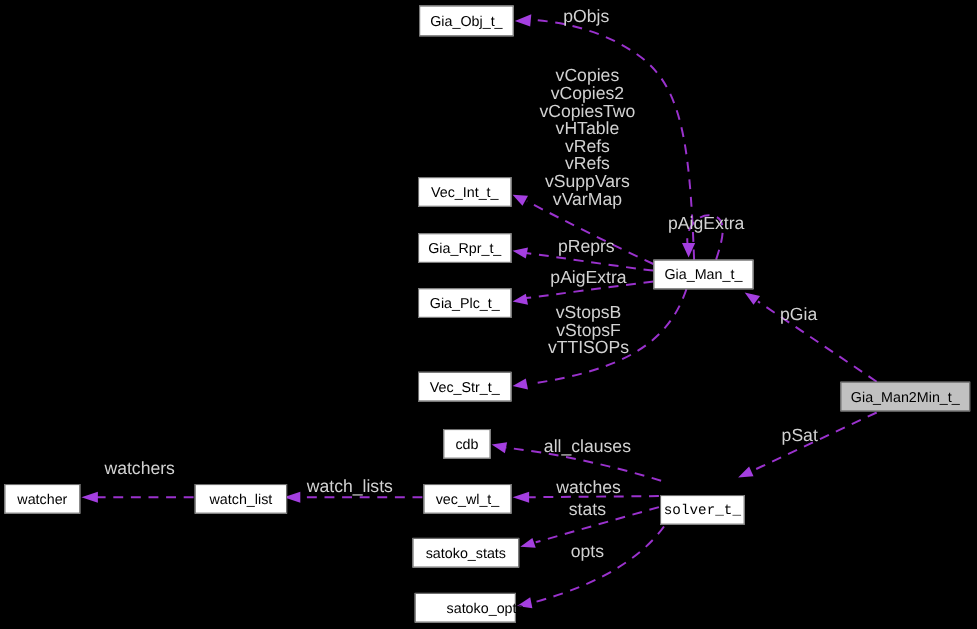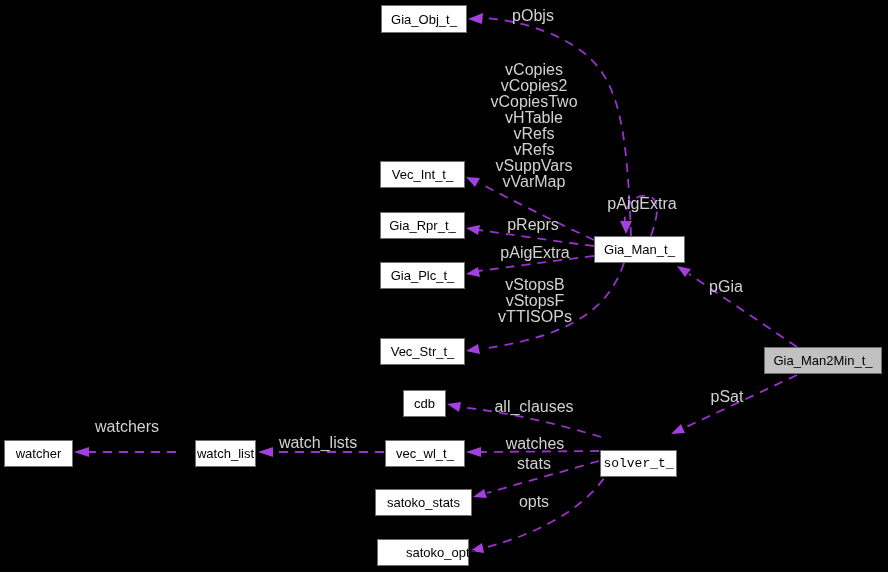--- a/index.html
+++ b/index.html
@@ -123,21 +123,21 @@
       </div>
       <div class="node" style="left: 375px; top: 489px; width: 97px; height: 27px;">
         <span>satoko_stats</span>
       </div>
       <div class="node" style="left: 377px; top: 539px; width: 92px; height: 27px; padding-left: 36px;">
         <span>satoko_opts</span>
       </div>
       <div class="node" style="left: 4px; top: 440px; width: 69px; height: 27px;">
         <span>watcher</span>
       </div>
-      <div class="node" style="left: 195px; top: 440px; width: 61px; height: 27px;">
+      <div class="node" style="left: 177px; top: 440px; width: 84px; height: 27px;">
         <span>watch_list</span>
       </div>
       <div class="node" style="left: 594px; top: 236px; width: 91px; height: 27px;">
         <span>Gia_Man_t_</span>
       </div>
       <div class="node" style="left: 600px; top: 450px; width: 77px; height: 27px; font-family: Liberation Mono, monospace;">
         <span>solver_t_</span>
       </div>
       <div class="node highlight" style="left: 764px; top: 347px; width: 118px; height: 27px;">
         <span>Gia_Man2Min_t_</span>

